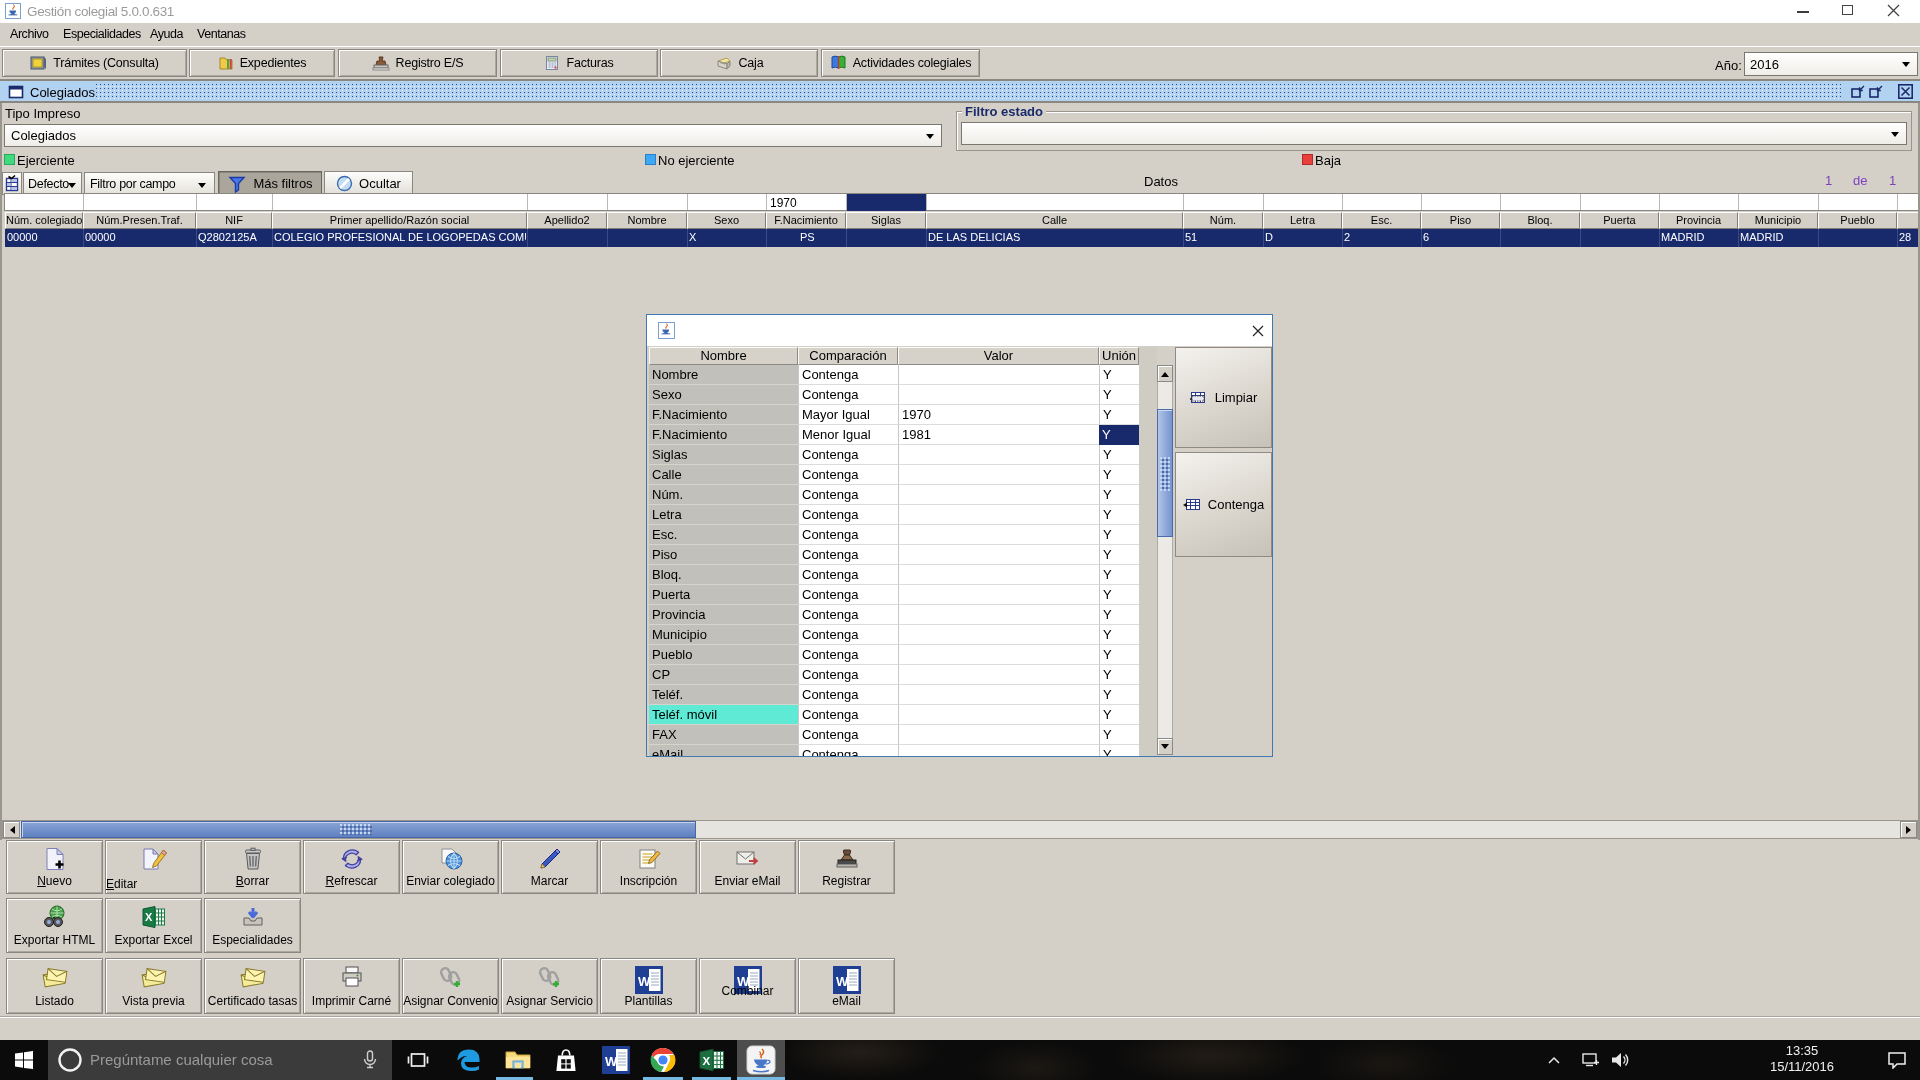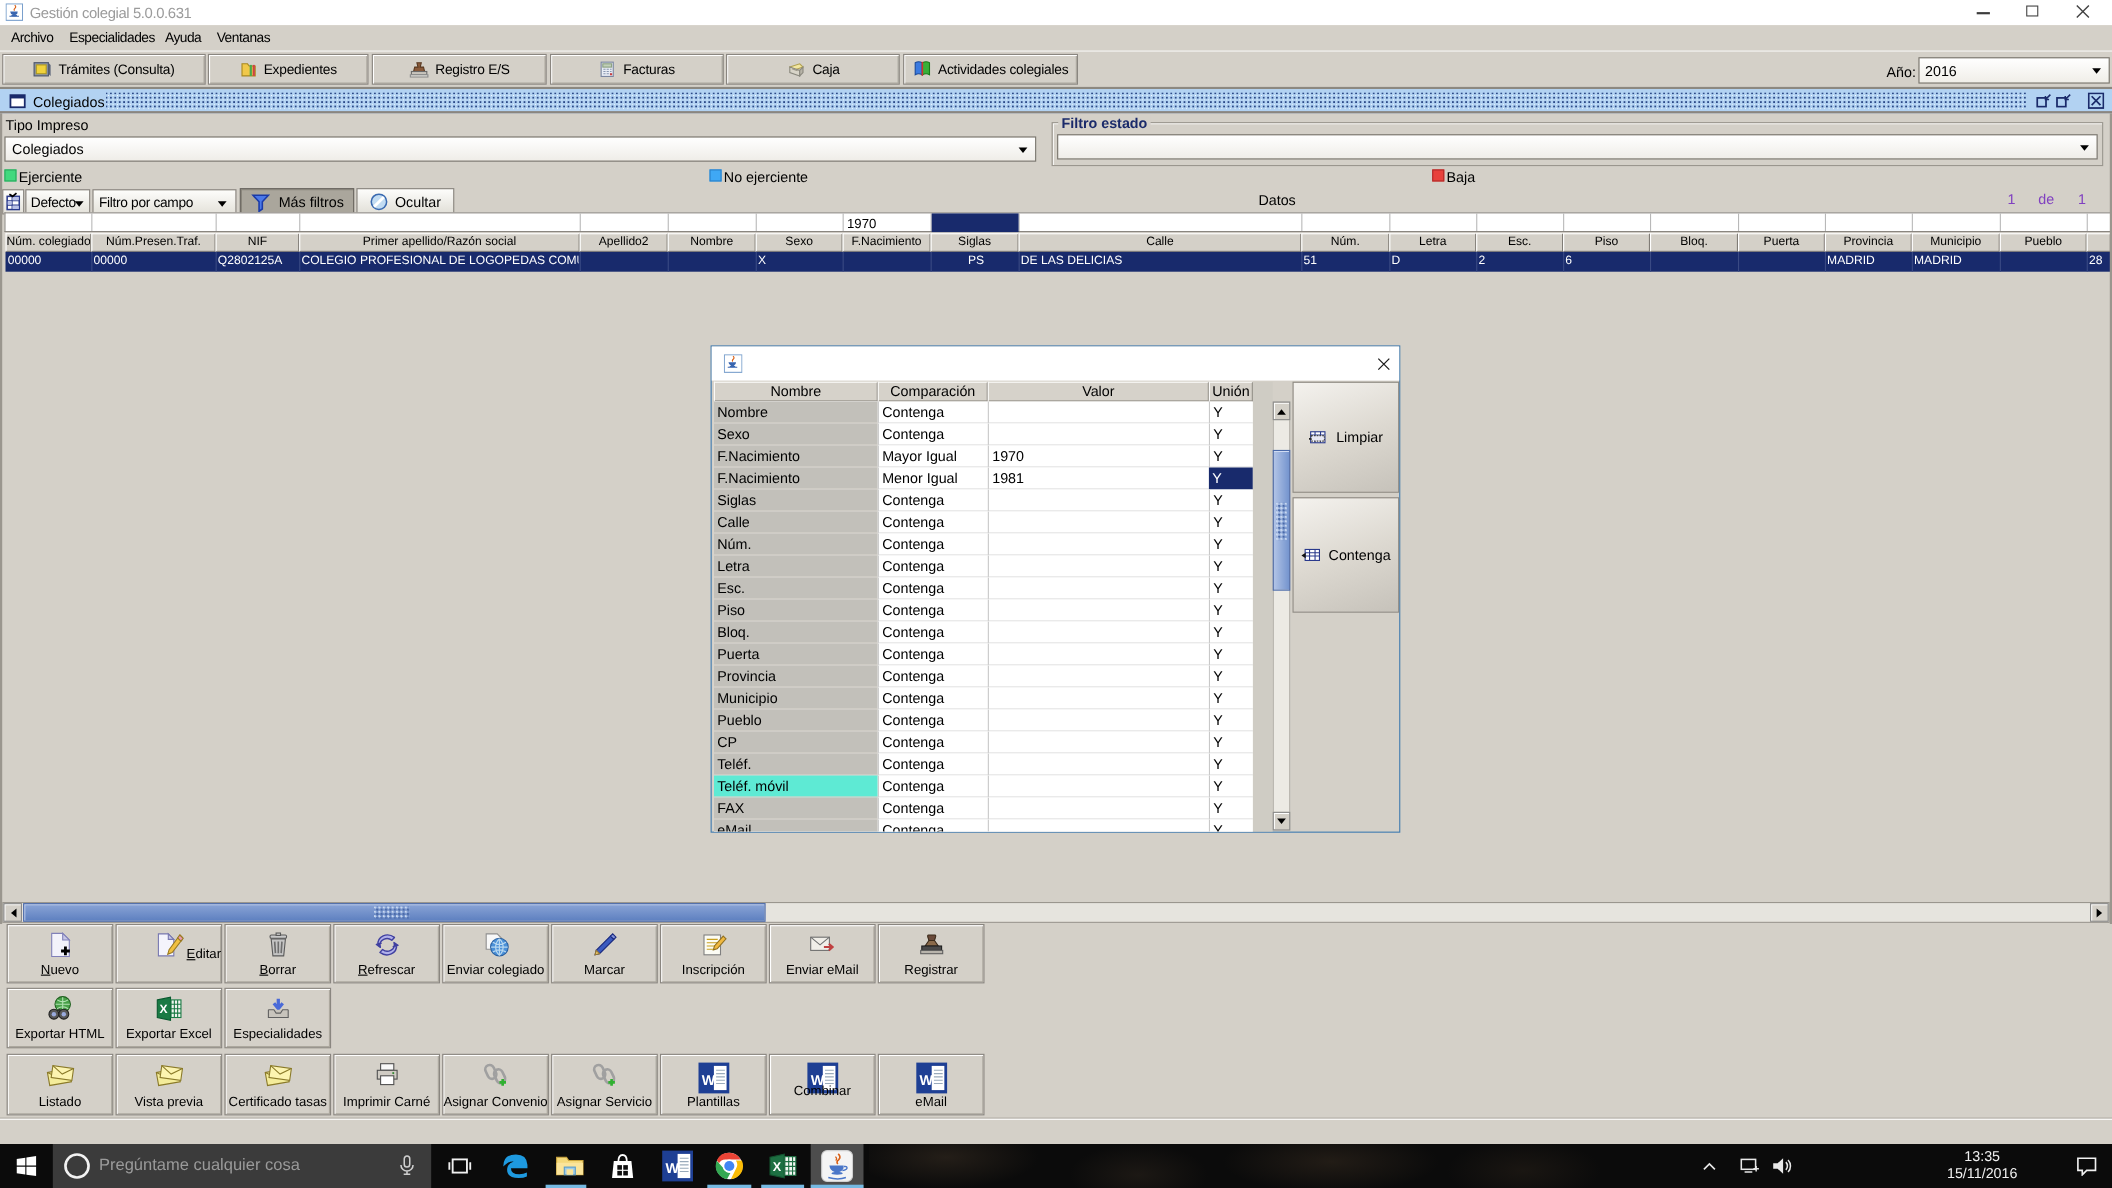--- a/index.html
+++ b/index.html
@@ -202,21 +202,21 @@
 <div style="position:absolute;left:1659px;top:212px;width:79px;height:17px;background:#d4d0c8;border-top:1px solid #fff;border-left:1px solid #fff;border-right:1px solid #807c76;border-bottom:1px solid #807c76;font-size:11px;text-align:center;overflow:hidden;line-height:15px;white-space:nowrap;">Provincia</div>
 <div style="position:absolute;left:1738px;top:212px;width:80px;height:17px;background:#d4d0c8;border-top:1px solid #fff;border-left:1px solid #fff;border-right:1px solid #807c76;border-bottom:1px solid #807c76;font-size:11px;text-align:center;overflow:hidden;line-height:15px;white-space:nowrap;">Municipio</div>
 <div style="position:absolute;left:1818px;top:212px;width:79px;height:17px;background:#d4d0c8;border-top:1px solid #fff;border-left:1px solid #fff;border-right:1px solid #807c76;border-bottom:1px solid #807c76;font-size:11px;text-align:center;overflow:hidden;line-height:15px;white-space:nowrap;">Pueblo</div>
 <div style="position:absolute;left:1897px;top:212px;width:22px;height:17px;background:#d4d0c8;border-top:1px solid #fff;border-left:1px solid #fff;border-right:1px solid #807c76;border-bottom:1px solid #807c76;font-size:11px;text-align:center;overflow:hidden;line-height:15px;white-space:nowrap;"></div>
 <div style="position:absolute;left:5px;top:229px;width:1914px;height:18px;background:#182a6c;"></div>
 <div style="position:absolute;left:7px;top:231px;font-size:11px;color:#fff;white-space:nowrap;overflow:hidden;width:75px;">00000</div>
 <div style="position:absolute;left:85px;top:231px;font-size:11px;color:#fff;white-space:nowrap;overflow:hidden;width:110px;">00000</div>
 <div style="position:absolute;left:198px;top:231px;font-size:11px;color:#fff;white-space:nowrap;overflow:hidden;width:73px;">Q2802125A</div>
 <div style="position:absolute;left:274px;top:231px;font-size:11px;color:#fff;white-space:nowrap;overflow:hidden;width:252px;">COLEGIO PROFESIONAL DE LOGOPEDAS COMUN...</div>
 <div style="position:absolute;left:689px;top:231px;font-size:11px;color:#fff;white-space:nowrap;overflow:hidden;width:76px;">X</div>
-<div style="position:absolute;left:880px;top:231px;font-size:11px;color:#fff;white-space:nowrap;overflow:hidden;width:77px;">PS</div>
+<div style="position:absolute;left:800px;top:231px;font-size:11px;color:#fff;white-space:nowrap;overflow:hidden;width:77px;">PS</div>
 <div style="position:absolute;left:928px;top:231px;font-size:11px;color:#fff;white-space:nowrap;overflow:hidden;width:254px;">DE LAS DELICIAS</div>
 <div style="position:absolute;left:1185px;top:231px;font-size:11px;color:#fff;white-space:nowrap;overflow:hidden;width:77px;">51</div>
 <div style="position:absolute;left:1265px;top:231px;font-size:11px;color:#fff;white-space:nowrap;overflow:hidden;width:76px;">D</div>
 <div style="position:absolute;left:1344px;top:231px;font-size:11px;color:#fff;white-space:nowrap;overflow:hidden;width:76px;">2</div>
 <div style="position:absolute;left:1423px;top:231px;font-size:11px;color:#fff;white-space:nowrap;overflow:hidden;width:76px;">6</div>
 <div style="position:absolute;left:1661px;top:231px;font-size:11px;color:#fff;white-space:nowrap;overflow:hidden;width:76px;">MADRID</div>
 <div style="position:absolute;left:1740px;top:231px;font-size:11px;color:#fff;white-space:nowrap;overflow:hidden;width:77px;">MADRID</div>
 <div style="position:absolute;left:1899px;top:231px;font-size:11px;color:#fff;white-space:nowrap;overflow:hidden;width:19px;">28</div>
 <div style="position:absolute;left:83px;top:229px;width:1px;height:18px;background:#3a4a84;"></div>
 <div style="position:absolute;left:196px;top:229px;width:1px;height:18px;background:#3a4a84;"></div>
@@ -260,21 +260,21 @@
       </svg></div>
     <div style="position:absolute;bottom:5px;width:100%;text-align:center;font-size:12px;white-space:nowrap;"><span style="text-decoration:underline">N</span>uevo</div>
   </div>
 <div style="position:absolute;left:105px;top:840px;width:97px;height:54px;background:#d4d0c8;border:1px solid #8a8680;box-shadow:inset 1px 1px 0 #fff,inset -1px -1px 0 #aca89e;">
     <div style="position:absolute;left:50%;top:6px;transform:translateX(-50%);"><svg style="" width="26" height="24" viewBox="0 0 26 24">
         <path d="M3 2 h9 l5 5 v15 H3 z" fill="#f4f4fc" stroke="#7878b0"></path>
         <path d="M12 2 l5 5 h-5 z" fill="#c8c8e8" stroke="#7878b0"></path>
         <path d="M22.5 3 l3 3 -10 13 -4 1.5 1.2 -4.2 z" fill="#f0c040" stroke="#9a7a20"></path>
         <path d="M22.5 3 l3 3 -2 2.6 -3 -3 z" fill="#e89ab0" stroke="#9a7a20"></path>
       </svg></div>
-    <div style="position:absolute;bottom:19px;width:100%;text-align:right;font-size:12px;white-space:nowrap;"><span style="text-decoration:underline">E</span>ditar</div>
+    <div style="position:absolute;bottom:2px;width:100%;text-align:left;font-size:12px;white-space:nowrap;"><span style="text-decoration:underline">E</span>ditar</div>
   </div>
 <div style="position:absolute;left:204px;top:840px;width:97px;height:54px;background:#d4d0c8;border:1px solid #8a8680;box-shadow:inset 1px 1px 0 #fff,inset -1px -1px 0 #aca89e;">
     <div style="position:absolute;left:50%;top:6px;transform:translateX(-50%);"><svg style="" width="24" height="24" viewBox="0 0 24 24">
         <rect x="4.5" y="3" width="15" height="3" rx="1.2" fill="#c9c9c9" stroke="#5a5a5a"></rect>
         <rect x="10" y="1.2" width="4" height="2.2" fill="#c9c9c9" stroke="#5a5a5a"></rect>
         <path d="M5.5 6.5 h13 l-1.6 15.5 h-9.8 z" fill="#c4c4c4" stroke="#5a5a5a"></path>
         <path d="M8.7 9 l.7 10.5 M12 9 v10.5 M15.3 9 l-.7 10.5" stroke="#6e6e6e" stroke-width="1.5"></path>
       </svg></div>
     <div style="position:absolute;bottom:5px;width:100%;text-align:center;font-size:12px;white-space:nowrap;"><span style="text-decoration:underline">B</span>orrar</div>
   </div>

